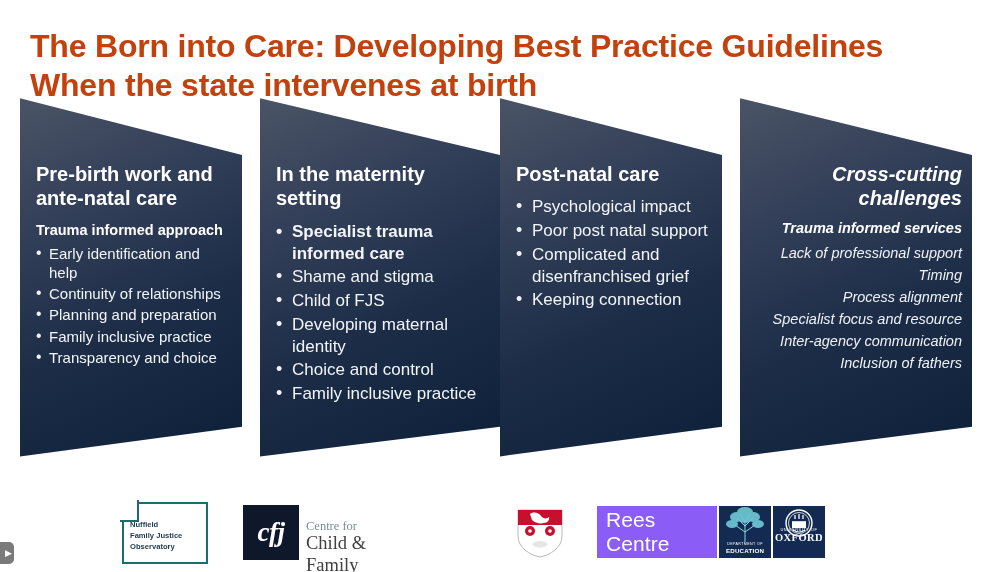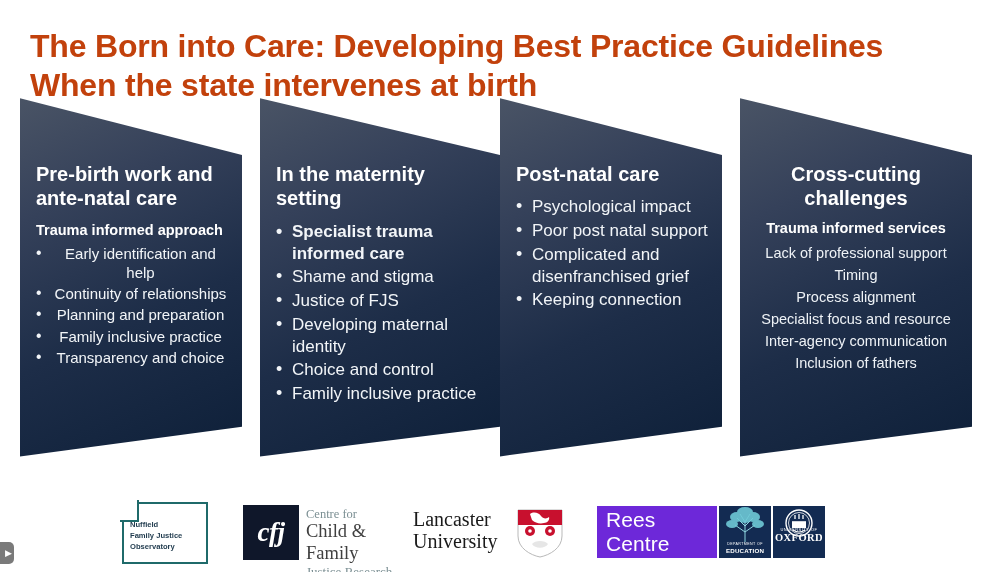--- a/index.html
+++ b/index.html
@@ -39,21 +39,21 @@
   .p1{left:20px;  width:222px;}
   .p2{left:260px; width:240px;}
   .p3{left:500px; width:222px;}
   .p4{left:740px; width:232px;}
 
   .panel-inner{
     position:absolute;
     left:16px; right:10px;
     top:72px;
   }
-  .p4 .panel-inner{left:10px;right:10px;text-align:center;}
+  .p4 .panel-inner{left:10px;right:10px;text-align:right;font-style:italic;}
 
   .panel-title{
     font-size:20px;
     font-weight:bold;
     line-height:1.22;
     margin:0 0 10px 0;
     color:#ffffff;
   }
   .p4 .panel-title{margin-bottom:8px;}
 
@@ -75,21 +75,21 @@
     margin-bottom:1px;
     line-height:1.28;
     color:#f2f5f8;
   }
   ul.bullets li:before{
     content:"\2022";
     position:absolute;left:0;top:-1px;
     color:#f2f5f8;
     font-size:1.05em;
   }
-  .p1 ul.bullets li{font-size:15px;margin-bottom:2px;text-align:center;}
+  .p1 ul.bullets li{font-size:15px;margin-bottom:2px;}
   .p2 ul.bullets li{font-size:17px;margin-bottom:2px;padding-left:16px;}
   .p3 ul.bullets li{font-size:17px;margin-bottom:2px;padding-left:16px;}
   li.bold{font-weight:bold;}
 
   
   ul.plainlist{list-style:none;margin:0;padding:0;}
   ul.plainlist li{
     font-size:14.5px;
     line-height:1.52;
     color:#eef2f6;
@@ -132,38 +132,38 @@
     font-weight:bold;font-style:italic;
     font-size:27px;
     display:flex;align-items:center;justify-content:center;
     letter-spacing:-0.5px;
   }
   .cfj-txt{
     position:absolute;left:63px;top:2px;
     font-family:"Liberation Serif","DejaVu Serif",serif;
     color:#6b8287;
   }
-  .cfj-l1{font-size:12.5px;line-height:1.15;color:#7b8f93;}
+  .cfj-l1{font-size:12.5px;line-height:1.15;color:#7b8f93;margin-top:12px;}
   .cfj-l2{font-size:18.5px;line-height:1.15;color:#404040;}
   .cfj-l3{font-size:13px;line-height:1.25;color:#7b8f93;}
   
   .logo-lancs{position:absolute;left:413px;top:12px;width:155px;height:54px;}
   .lancs-txt{
     position:absolute;left:0;top:2px;
     font-family:"Liberation Serif","DejaVu Serif",serif;
     font-size:20px;line-height:1.12;color:#1a1a1a;
   }
   .lancs-crest{
     position:absolute;left:103px;top:0px;width:48px;height:52px;
   }
   
   .logo-rees{position:absolute;left:597px;top:12px;width:235px;height:52px;}
   .rees-block{
     position:absolute;left:0;top:0;width:120px;height:52px;
-    background:#6d28d9;
+    background:#8b5cf6;
     display:flex;align-items:center;
   }
   .rees-txt{
     color:#ffffff;font-size:21px;padding-left:9px;letter-spacing:0.1px;
   }
   .doe-block{
     position:absolute;left:122px;top:0;width:52px;height:52px;
     background:#132b52;overflow:hidden;
   }
   .doe-cap{
@@ -216,21 +216,21 @@
         </ul>
       </div>
     </div>
 
     <div class="panel p2">
       <div class="panel-inner">
         <div class="panel-title">In the maternity setting</div>
         <ul class="bullets">
           <li class="bold">Specialist trauma informed care</li>
           <li>Shame and stigma</li>
-          <li>Justice of FJS</li>
+          <li>Child of FJS</li>
           <li>Developing maternal identity</li>
           <li>Choice and control</li>
           <li>Family inclusive practice</li>
         </ul>
       </div>
     </div>
 
     <div class="panel p3">
       <div class="panel-inner">
         <div class="panel-title">Post-natal care</div>
@@ -275,24 +275,20 @@
     <div class="logo-cfj">
       <div class="cfj-sq">cfj</div>
       <div class="cfj-txt">
         <div class="cfj-l1">Centre for</div>
         <div class="cfj-l2">Child &amp; Family</div>
         <div class="cfj-l3">Justice Research</div>
       </div>
     </div>
 
     <div class="logo-lancs">
-      <div class="lancs-txt">
-        <div>Lancaster</div>
-        <div>University</div>
-      </div>
       <svg class="lancs-crest" viewBox="0 0 48 52">
         <path d="M2 4 h44 v26 c0 12 -12 19 -22 21 C14 49 2 42 2 30 Z" fill="#ffffff" stroke="#b9b9b9" stroke-width="1"></path>
         <path d="M2 4 h44 v15 h-44 Z" fill="#c8102e"></path>
         <path d="M14 8 c4 -3 9 -1 11 2 c2 3 6 3 8 1 c1 3 -2 6 -5 6 c-4 1 -9 0 -12 -3 Z" fill="#ffffff"></path>
         <circle cx="14" cy="25" r="5" fill="#c8102e"></circle>
         <circle cx="34" cy="25" r="5" fill="#c8102e"></circle>
         <circle cx="14" cy="25" r="1.8" fill="#ffffff"></circle>
         <circle cx="34" cy="25" r="1.8" fill="#ffffff"></circle>
         <path d="M16 38 c3 -4 13 -4 16 0 c-3 5 -13 5 -16 0 Z" fill="#e6e6e6"></path>
       </svg>

